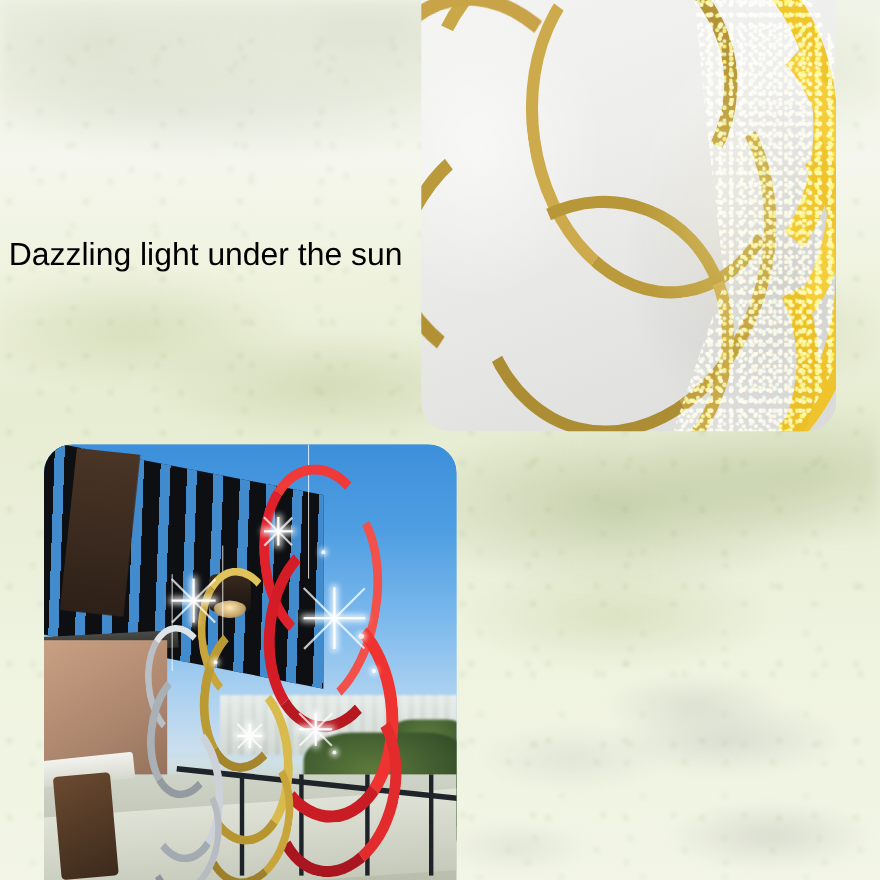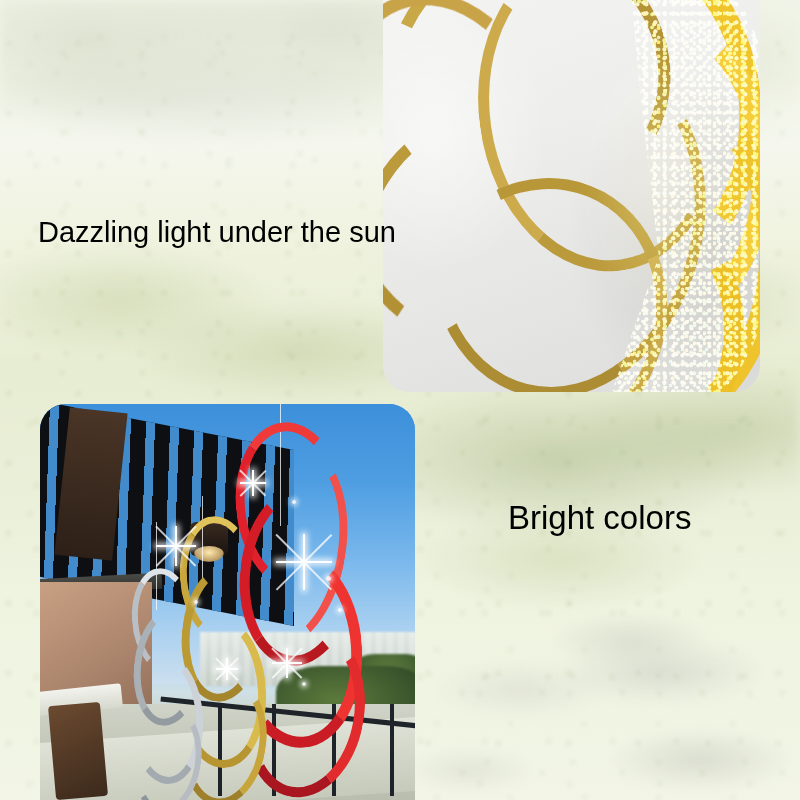--- a/index.html
+++ b/index.html
@@ -214,21 +214,21 @@
   .sparkle i{position:absolute;left:50%;top:50%;width:140%;height:1.5px;background:rgba(255,255,255,.75);
     transform:translate(-50%,-50%) rotate(45deg);}
   .sparkle u{position:absolute;left:50%;top:50%;width:140%;height:1.5px;background:rgba(255,255,255,.75);
     transform:translate(-50%,-50%) rotate(-45deg);}
   .dot{position:absolute;border-radius:50%;background:rgba(255,255,255,.9);
     box-shadow:0 0 5px 2px rgba(255,255,255,.7);}
 
   
   .cap{position:absolute;color:#000;white-space:nowrap;line-height:1;}
   #cap-laser{left:72px;top:131px;font-size:33px;}
-  #cap-dazzling{left:8px;top:218px;font-size:29px;margin-left:30px;}
+  #cap-dazzling{left:8px;top:218px;font-size:29px;}
   #cap-bright{left:508px;top:501px;font-size:33px;}
   #cap-decor{left:421px;top:589px;font-size:29px;}
 </style>
 </head>
 <body>
 
 <div id="stage">
 
   <div class="bg bg-base"></div>
   <div class="bg bg-blur1"></div>
@@ -327,15 +327,14 @@
         <u></u>
       </div>
     <div class="dot" style="left:286px;top:172px;width:5px;height:5px;"></div>
     <div class="dot" style="left:298px;top:204px;width:4px;height:4px;"></div>
     <div class="dot" style="left:252px;top:96px;width:4px;height:4px;"></div>
     <div class="dot" style="left:154px;top:196px;width:4px;height:4px;"></div>
     <div class="dot" style="left:262px;top:278px;width:4px;height:4px;"></div>
   </div>
 
   <div class="cap" id="cap-dazzling">Dazzling light under the sun</div>
-  <div class="cap" id="cap-bright">Bright colors</div>
 
 </div>
 
 </body></html>

